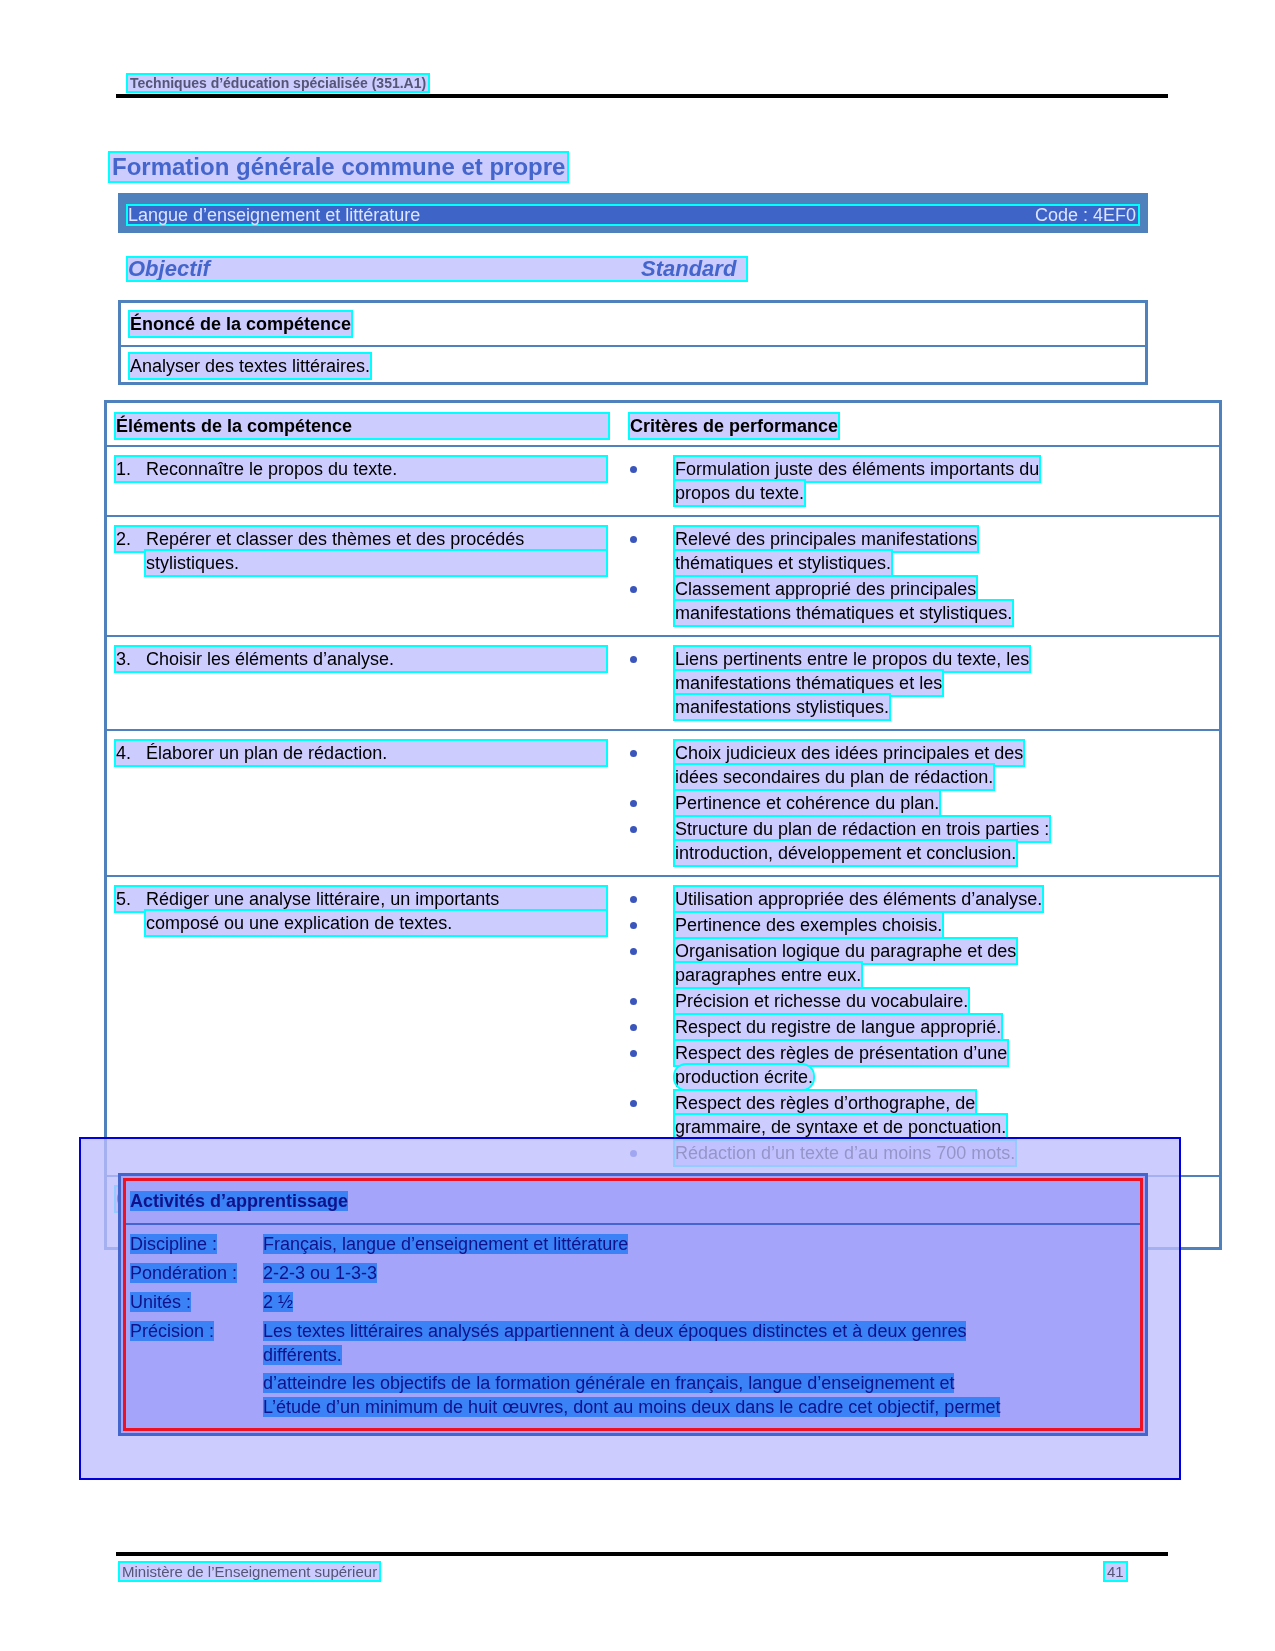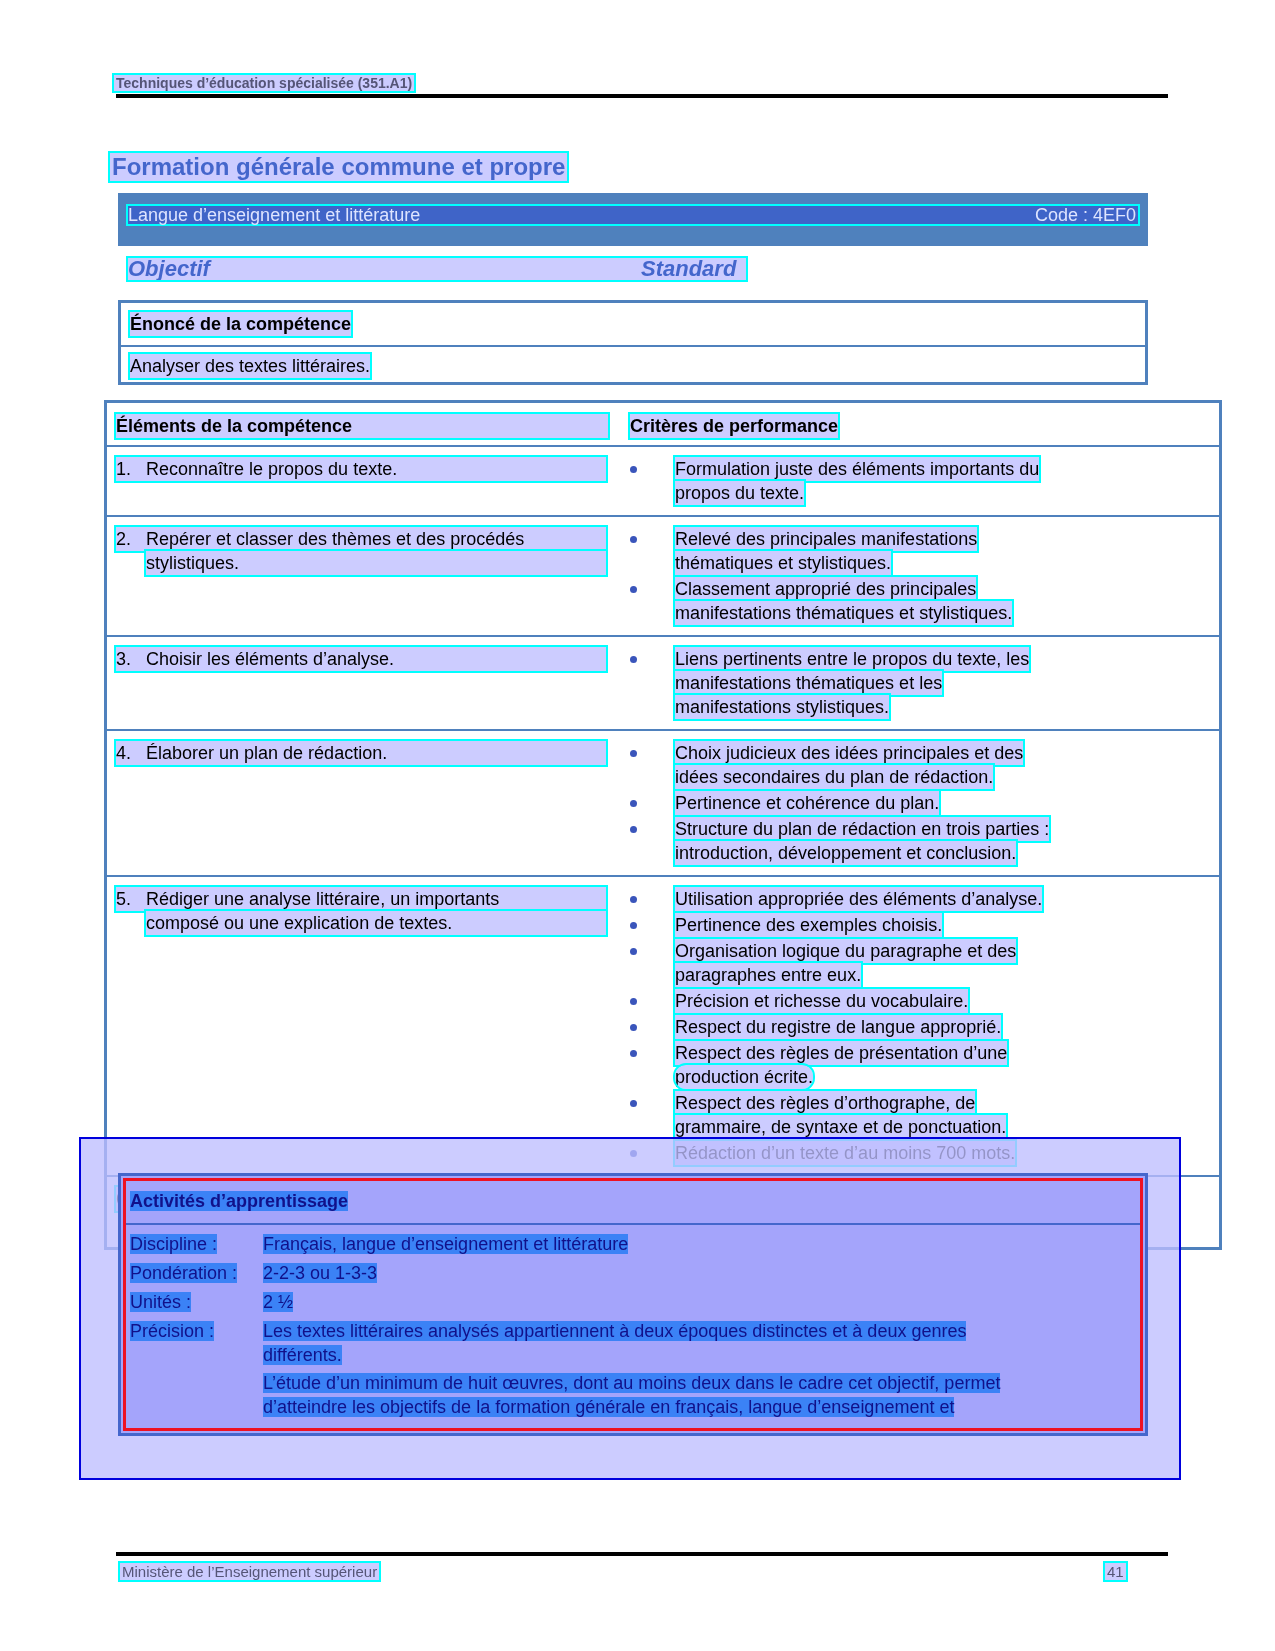--- a/index.html
+++ b/index.html
@@ -2,26 +2,26 @@
 <html><head>
 <meta charset="utf-8">
 <style>
   html, body { margin:0; padding:0; background:#ffffff; }
   body { width:1275px; height:1651px; position:relative; overflow:hidden;
          font-family:"Liberation Sans", sans-serif; color:#000; }
   .abs { position:absolute; }
   .hl { background:#ccccff; outline:2px solid #00ffff; }
 
   
-  .page-header-text { left:114px; top:75px; font-size:14px; font-weight:bold; color:#555577; padding:0 2px; }
+  .page-header-text { left:128px; top:75px; font-size:14px; font-weight:bold; color:#555577; padding:0 2px; }
   .header-rule { left:116px; top:94px; width:1052px; height:4px; background:#000; }
 
   .section-title { left:110px; top:153px; font-size:24px; font-weight:bold; color:#4466cc; padding:0 2px; }
 
-  .code-bar { left:118px; top:193px; width:1030px; height:53px; background:#4f81bd; }
+  .code-bar { left:118px; top:193px; width:1030px; height:40px; background:#4f81bd; }
   .code-bar-inner { position:absolute; left:10px; top:13px; width:1010px; height:18px; background:#3f64c8;
                     outline:2px solid #00ffff; color:#dde4ff; font-size:18px; line-height:18px; }
   .code-bar-inner .left { position:absolute; left:0; top:0; }
   .code-bar-inner .right { position:absolute; right:2px; top:0; }
 
   .objstd { left:128px; top:258px; width:618px; height:22px; font-size:22px; font-weight:bold; font-style:italic; color:#4466cc; line-height:22px; }
   .objstd .std { position:absolute; left:513px; top:0; }
 
   
   .tbl { border:3px solid #4f81bd; background:#fff; box-sizing:border-box; }
@@ -150,21 +150,21 @@
 
     <div class="act-text" style="left:4px;top:109px;"><span class="w">Unités :</span></div>
     <div class="act-text" style="left:137px;top:109px;"><span class="w">2 ½</span></div>
 
     <div class="act-text" style="left:4px;top:138px;"><span class="w">Précision :</span></div>
     <div class="act-text" id="precision-p1" style="left:137px;top:138px;width:880px;">
         <div><span class="w">Les textes littéraires analysés appartiennent à deux époques distinctes et à deux genres</span></div>
         <div><span class="w">différents.</span></div>
       </div>
     <div class="act-text" id="precision-p2" style="left:137px;top:190px;width:880px;">
+        <div><span class="w">d’atteindre les objectifs de la formation générale en français, langue d’enseignement et</span></div>
         <div><span class="w">L’étude d’un minimum de huit œuvres, dont au moins deux dans le cadre cet objectif, permet</span></div>
-        <div><span class="w">d’atteindre les objectifs de la formation générale en français, langue d’enseignement et</span></div>
       </div>
   </div>
 </div>
 
 <div class="abs footer-rule"></div>
 <div class="abs footer-left hl">Ministère de l’Enseignement supérieur</div>
 <div class="abs footer-right hl">41</div>
 
 </body></html>

